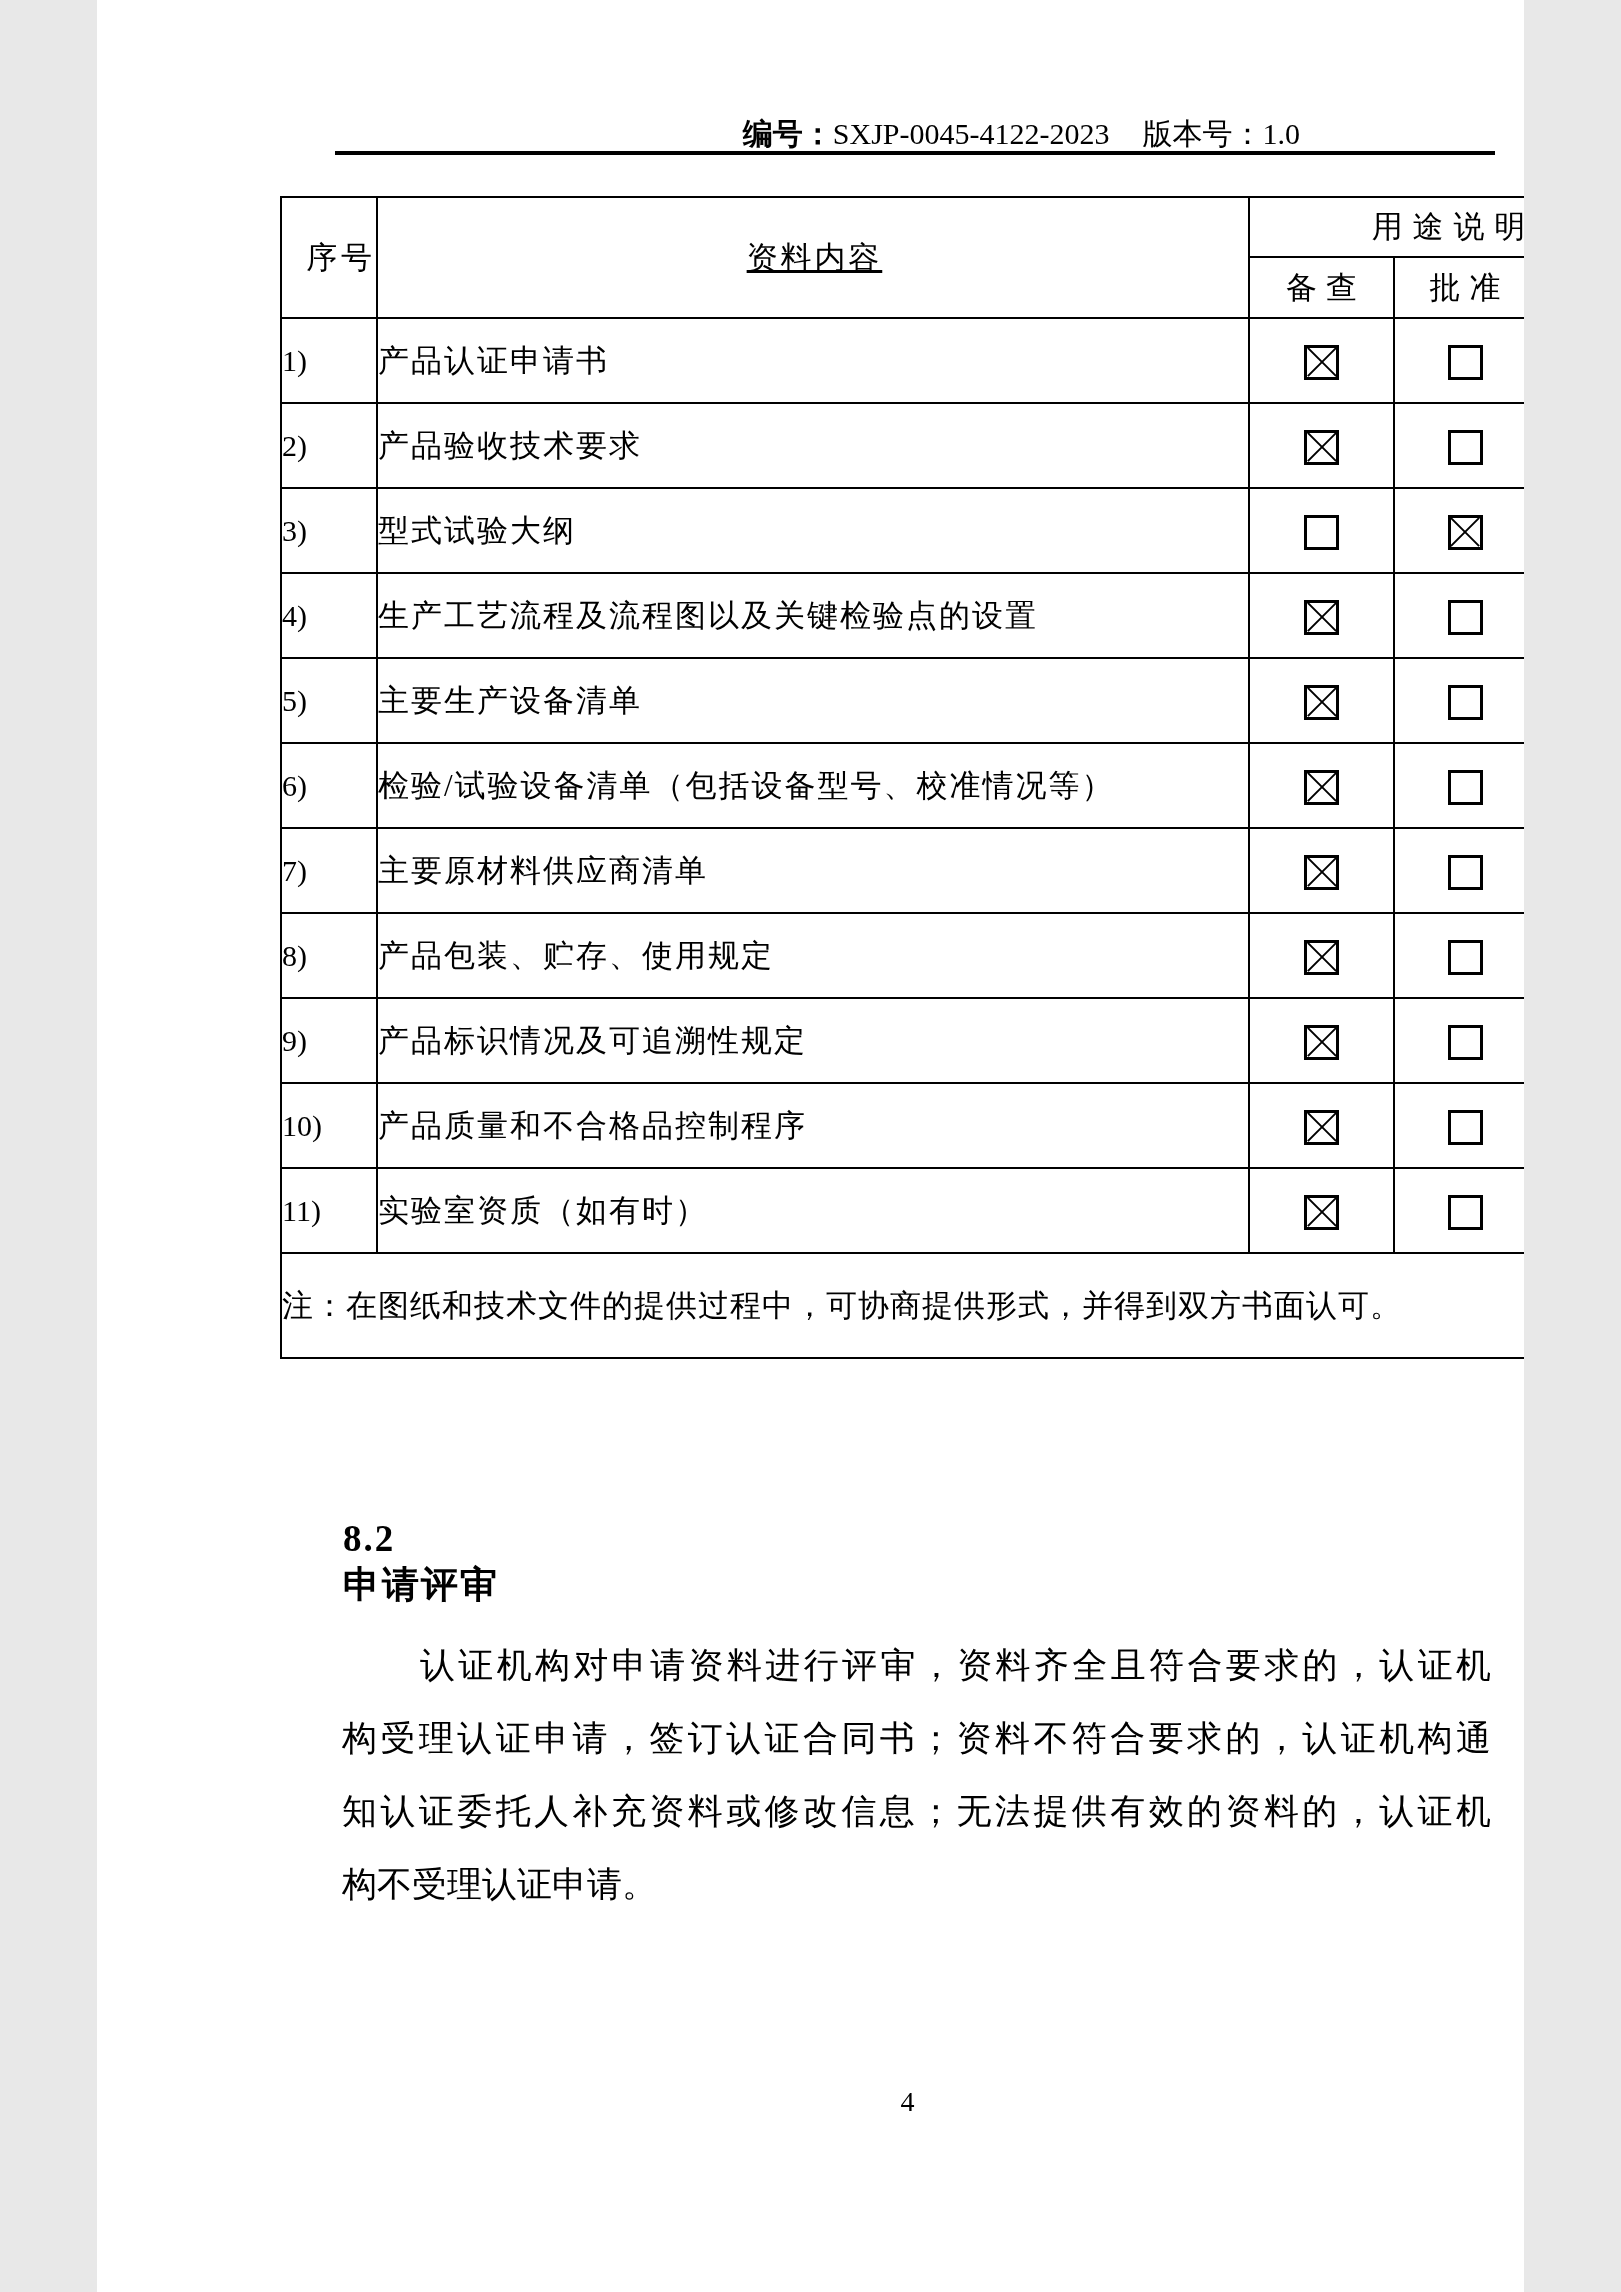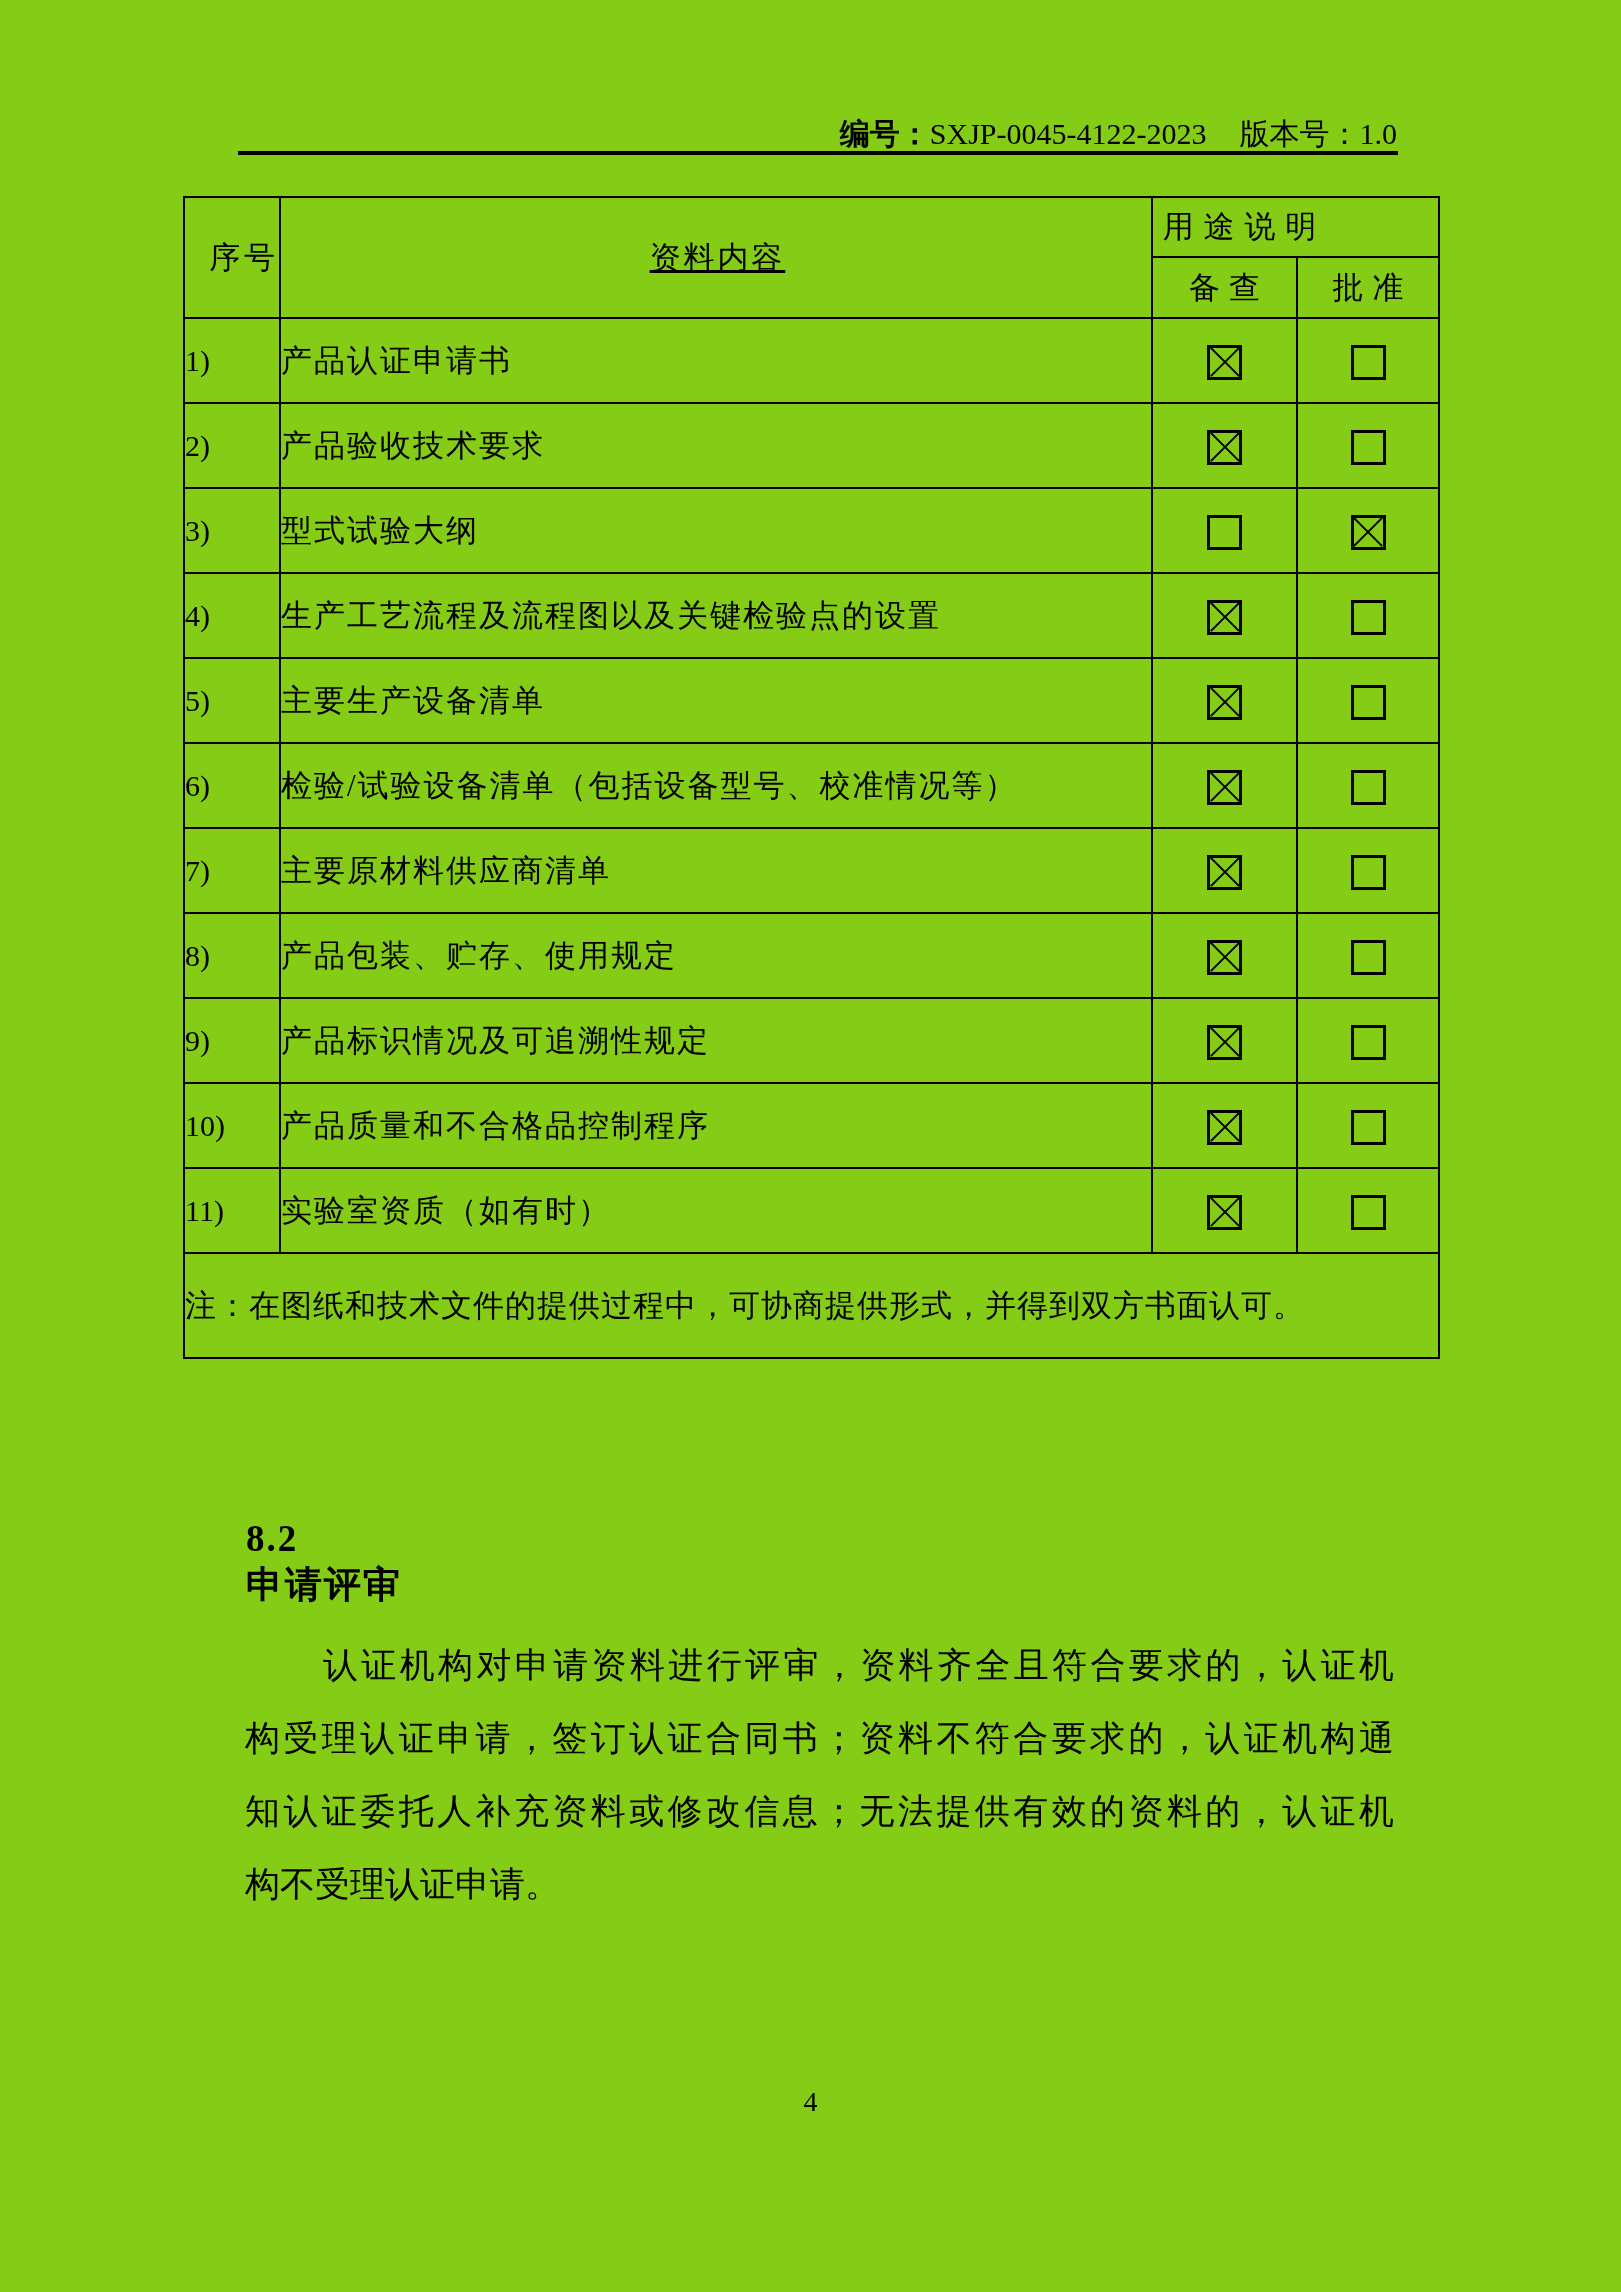--- a/index.html
+++ b/index.html
@@ -1,21 +1,21 @@
 <!DOCTYPE html>
 <html><head>
 <meta charset="utf-8">
 <style>
   html, body { margin: 0; padding: 0; background: #e8e8e8; }
   .page {
     position: relative;
-    width: 1621px;
+    width: 1427px;
     height: 2293px;
     margin: 0 auto;
-    background: #84cc16;
+    background: #ffffff;
     font-family: "Liberation Serif", "DejaVu Serif", serif;
     color: #000000;
     overflow: hidden;
   }
 
   
   .doc-header {
     position: absolute;
     top: 114px;
     right: 224px;
@@ -42,21 +42,21 @@
     border-collapse: collapse;
     table-layout: fixed;
     font-size: 31px;
   }
   table.materials td, table.materials th {
     border: 2.9px solid #000;
     padding: 0;
     vertical-align: middle;
     font-weight: normal;
   }
-  th.h-usage   { height: 58px; text-align: left; letter-spacing: 9.8px; text-indent: 9.8px; border-radius: 21px; }
+  th.h-usage   { height: 58px; text-align: right; letter-spacing: 9.8px; text-indent: 9.8px; border-radius: 21px; }
   th.h-sub     { height: 59px; text-align: center; letter-spacing: 8.8px; text-indent: 8.8px; margin-left: 8px; }
   th.h-index   { text-align: right; letter-spacing: 3.9px; text-indent: 3.9px; }
   th.h-content { text-align: center; letter-spacing: 2.9px; text-indent: 2.9px; text-decoration: underline; }
   td.c-no      { height: 83px; padding-left: 12.7px; font-size: 30px; vertical-align: middle; }
   td.c-content { padding-left: 15.7px; letter-spacing: 2px; }
   td.c-check   { text-align: center; }
   td.c-note    { height: 103px; padding-left: 22.5px; letter-spacing: 1px; }
 
   
   .cbx {

